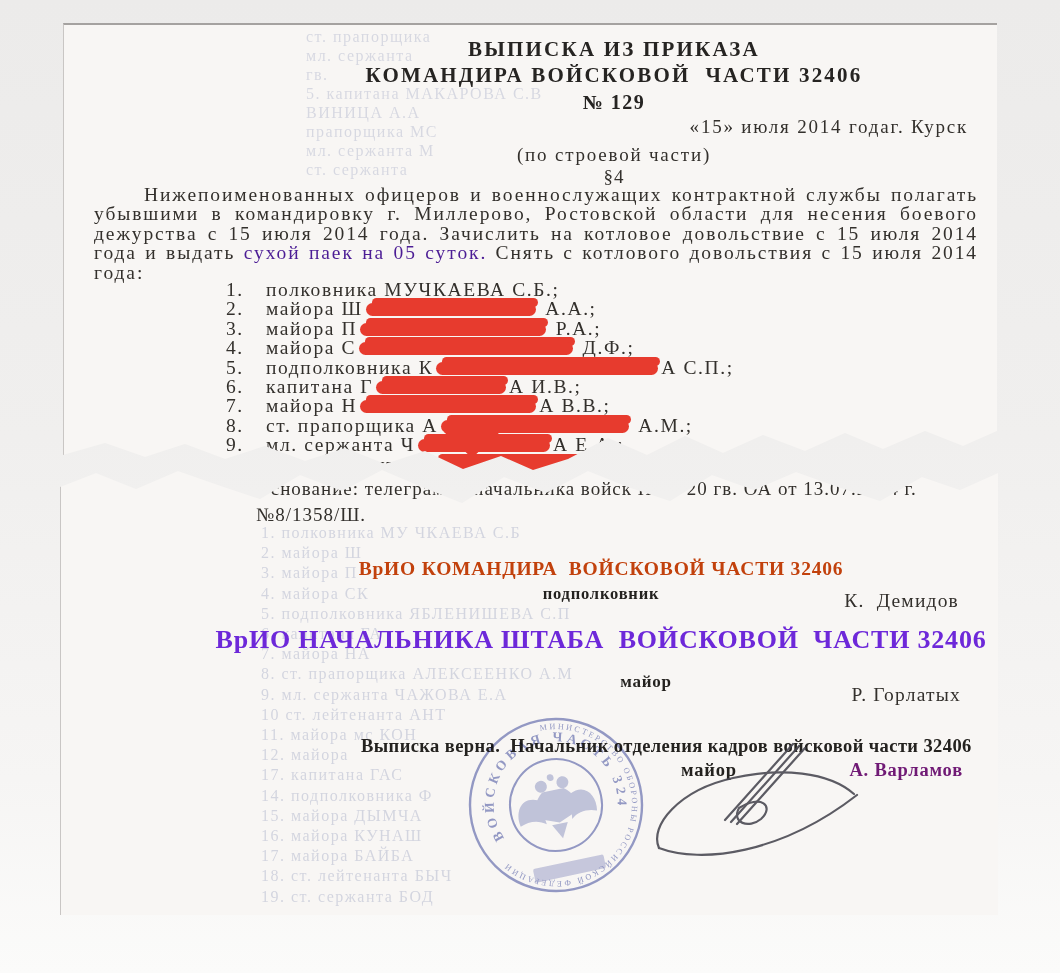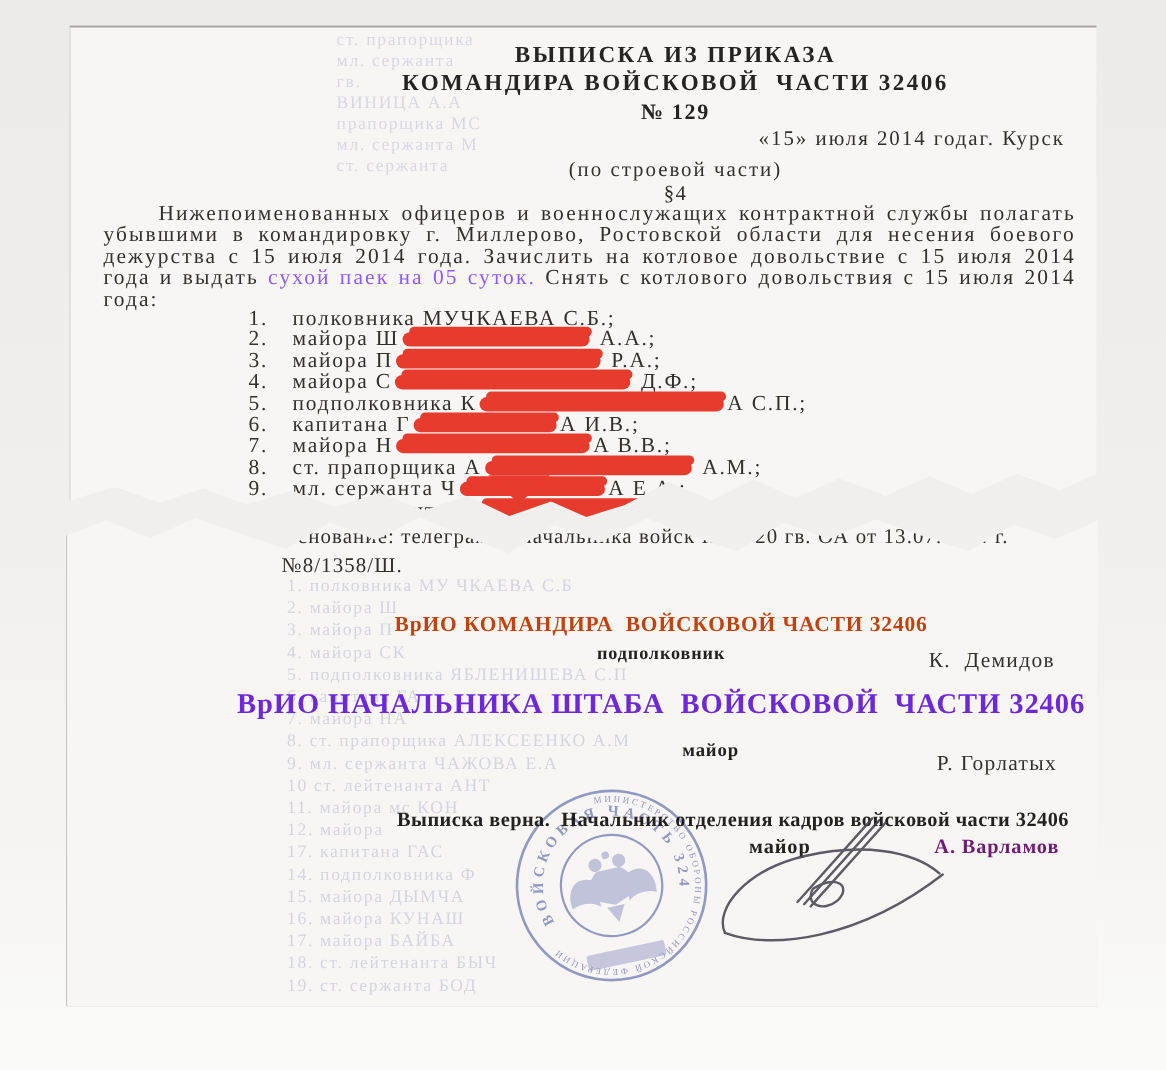--- a/index.html
+++ b/index.html
@@ -25,21 +25,21 @@
   .centercol{position:absolute;left:150px;width:800px;text-align:center;}
   .t1{top:12px;font-weight:bold;font-size:21px;letter-spacing:2.2px;color:#262422;}
   .t2{top:38px;font-weight:bold;font-size:21px;letter-spacing:2.2px;color:#262422;}
   .t3{top:66px;font-weight:bold;font-size:20px;letter-spacing:1.5px;color:#262422;}
   .daterow{position:absolute;left:132px;right:30px;top:91px;display:flex;justify-content:flex-end;
            font-size:19px;letter-spacing:1.8px;}
   .sub1{top:119px;font-size:19px;letter-spacing:1.8px;}
   .sub2{top:141px;font-size:19px;letter-spacing:1px;}
   .bodytext{position:absolute;left:30px;width:884px;top:160px;font-size:19.5px;line-height:19.4px;
             letter-spacing:1.9px;text-align:justify;text-indent:50px;}
-  .faded{color:#8b5cf6;}
+  .faded{color:#4c1d95;}
   .plist{position:absolute;left:162px;top:255px;font-size:19.5px;line-height:19.4px;letter-spacing:1.6px;}
   .p-item{white-space:nowrap;height:19.4px;}
   .p-num{display:inline-block;width:40px;}
   .redact{display:inline-block;height:13px;border-radius:7px;background:var(--redaction,#e73b2e);
           vertical-align:middle;position:relative;top:-1px;margin:0 3px;
           box-shadow:4px -7px 0 -2px var(--redaction,#e73b2e);}
   .tear-mark{position:absolute;left:444px;top:432px;width:0;height:0;
              border-left:28px solid transparent;border-right:28px solid transparent;
              border-top:26px solid var(--redaction,#e73b2e);z-index:5;}
   
@@ -63,20 +63,21 @@
 <body>
 
 <div id="stage">
 
   <div class="frag frag1 ink">
     <div class="bleed" style="left:230px;top:2px;margin-left:12px;">
 
     <div>ст. прапорщика</div>
         <div>мл. сержанта</div>
         <div>гв.</div>
+        <div>5. капитана МАКАРОВА С.В</div>
         <div>ВИНИЦА А.А</div>
         <div>прапорщика МС</div>
         <div>мл. сержанта М</div>
         <div>ст. сержанта</div>
       </div>
 
     <div class="centercol t1 pre">ВЫПИСКА ИЗ ПРИКАЗА</div>
     <div class="centercol t2 pre">КОМАНДИРА ВОЙСКОВОЙ  ЧАСТИ 32406</div>
     <div class="centercol t3 pre">№ 129</div>
 

